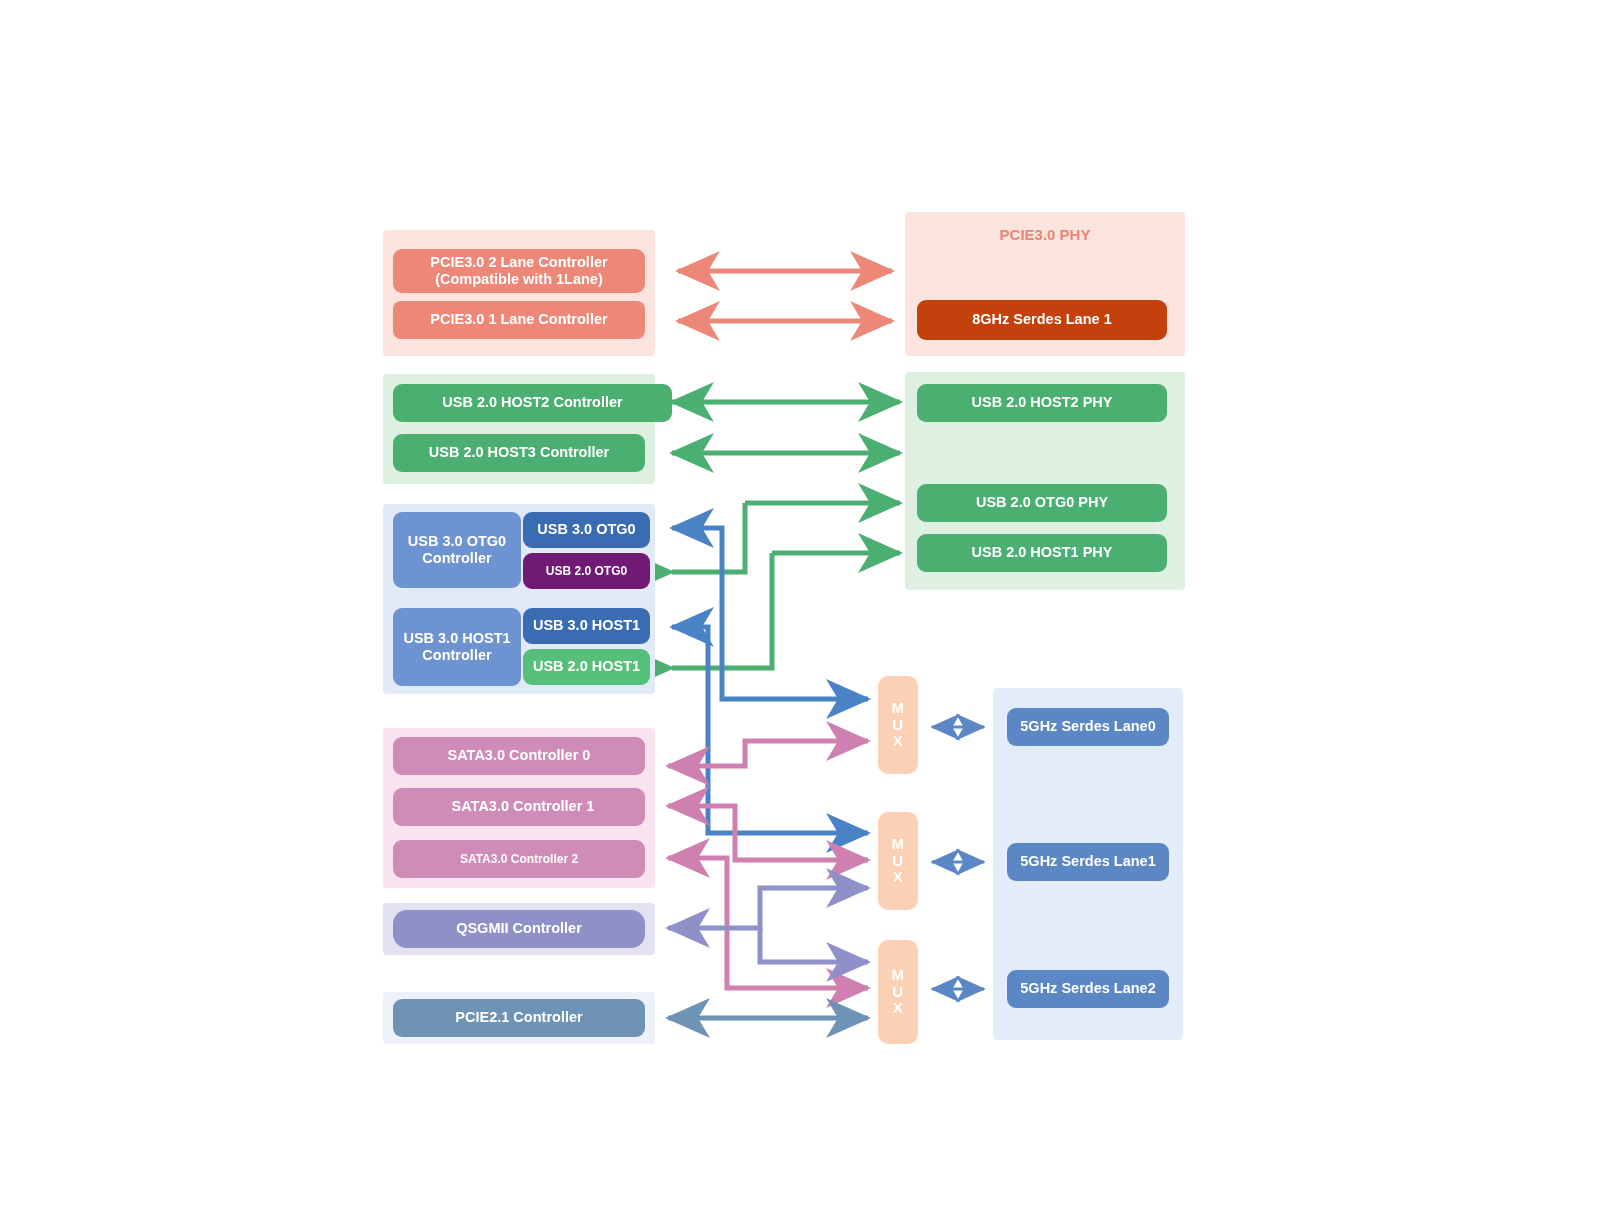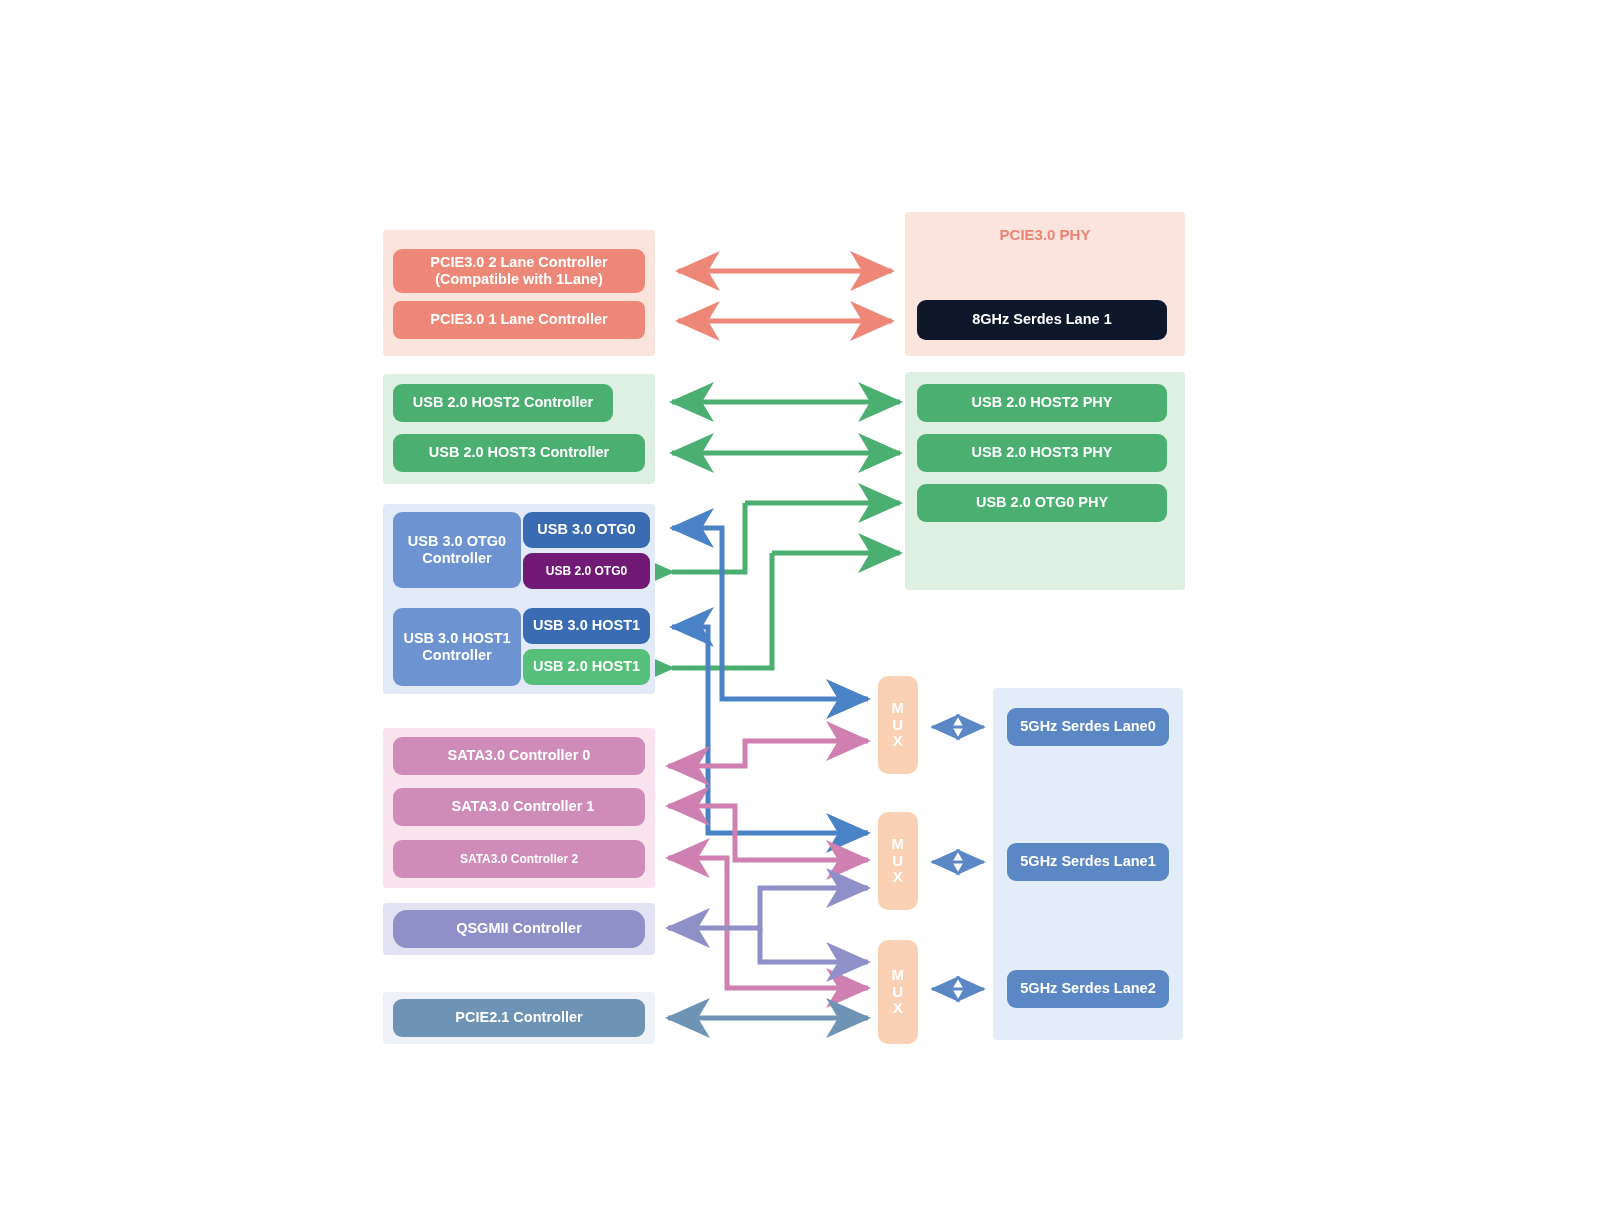--- a/index.html
+++ b/index.html
@@ -111,43 +111,43 @@
   </div>
   <div class="box" style="left:393px;top:301px;width:252px;height:38px;background:#ed8878;font-size:14.5px;border-radius:8px;">
     <span>PCIE3.0  1 Lane Controller</span>
   </div>
 
   <div class="grp" style="left:905px;top:212px;width:280px;height:144px;background:#fbe4de;">
   </div>
   <div class="ttl" style="left:905px;top:222px;width:280px;height:24px;color:#e98576;font-size:15px;">
     <span>PCIE3.0 PHY</span>
   </div>
-  <div class="box" style="left:917px;top:300px;width:250px;height:40px;background:#0f172a;font-size:14.5px;">
+  <div class="box" style="left:917px;top:300px;width:250px;height:40px;background:#c2410c;font-size:14.5px;">
     <span>8GHz Serdes Lane 1</span>
   </div>
 
   <div class="grp" style="left:383px;top:374px;width:272px;height:110px;background:#ddf0e2;">
   </div>
-  <div class="box" style="left:393px;top:384px;width:220px;height:38px;background:#4caf72;font-size:14.5px;">
+  <div class="box" style="left:393px;top:384px;width:279px;height:38px;background:#4caf72;font-size:14.5px;">
     <span>USB 2.0 HOST2 Controller</span>
   </div>
   <div class="box" style="left:393px;top:434px;width:252px;height:38px;background:#4caf72;font-size:14.5px;">
     <span>USB 2.0 HOST3 Controller</span>
   </div>
 
   <div class="grp" style="left:905px;top:372px;width:280px;height:218px;background:#ddf0e2;">
   </div>
   <div class="box" style="left:917px;top:384px;width:250px;height:38px;background:#4caf72;font-size:14.5px;">
     <span>USB 2.0  HOST2  PHY</span>
   </div>
-  <div class="box" style="left:917px;top:434px;width:250px;height:38px;background:#4caf72;font-size:14.5px;">
-    <span>USB 2.0  HOST3  PHY</span>
-  </div>
   <div class="box" style="left:917px;top:484px;width:250px;height:38px;background:#4caf72;font-size:14.5px;">
     <span>USB 2.0  OTG0  PHY</span>
+  </div>
+  <div class="box" style="left:917px;top:534px;width:250px;height:38px;background:#4caf72;font-size:14.5px;">
+    <span>USB 2.0  HOST1  PHY</span>
   </div>
 
   <div class="grp" style="left:383px;top:504px;width:272px;height:190px;background:#e2eaf7;">
   </div>
 
   <div class="box" style="left:393px;top:512px;width:128px;height:76px;background:#6d93d0;font-size:14.5px;">
     <span style="white-space:pre-line;">USB 3.0 OTG0
 Controller</span>
   </div>
   <div class="box" style="left:523px;top:512px;width:127px;height:36px;background:#3a6cb4;font-size:14.5px;">

